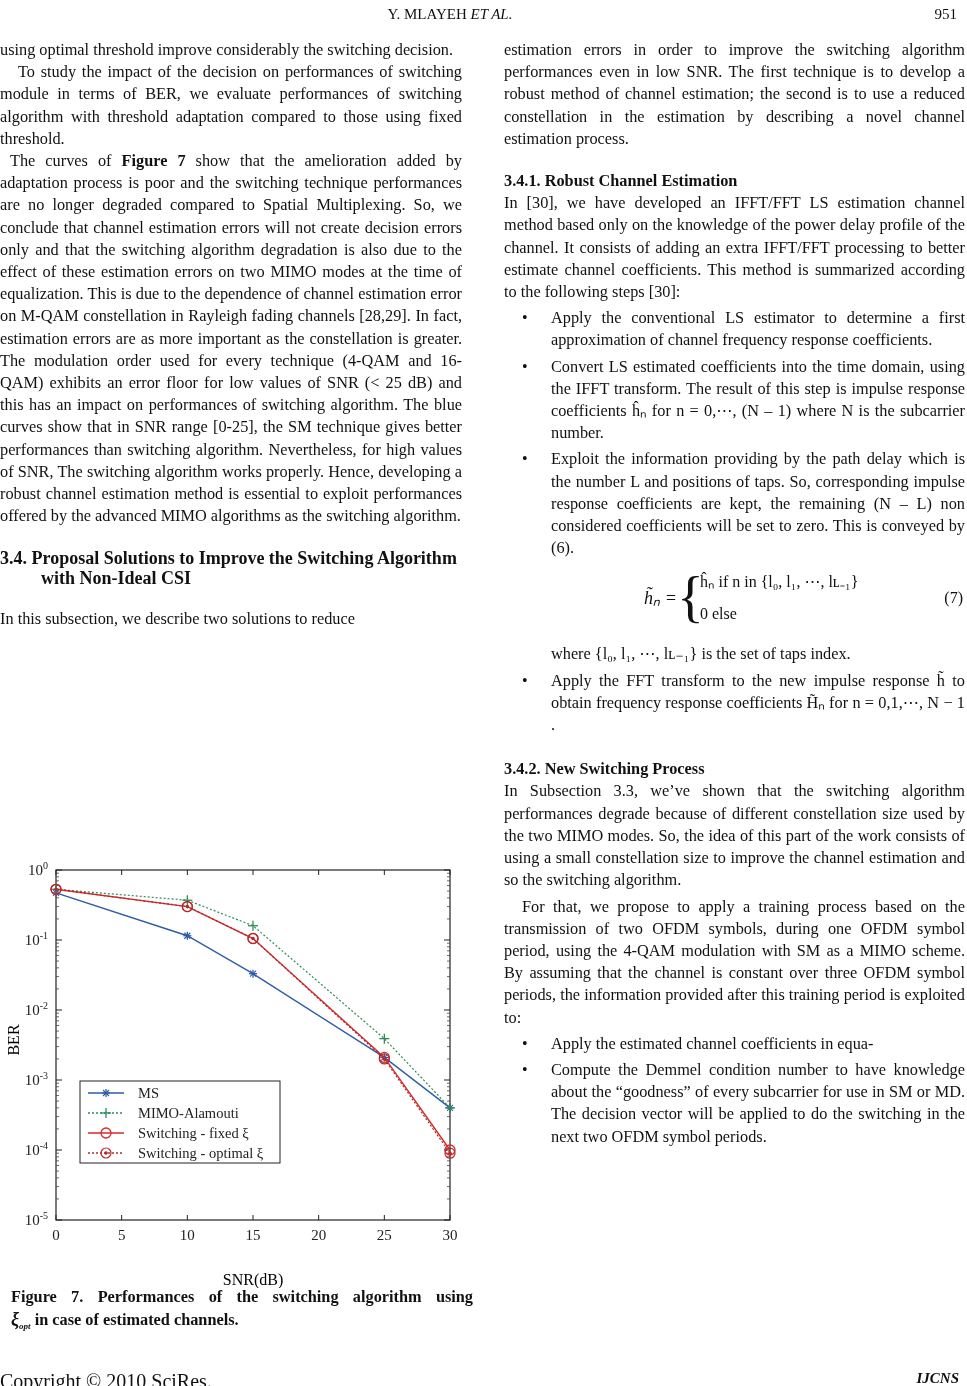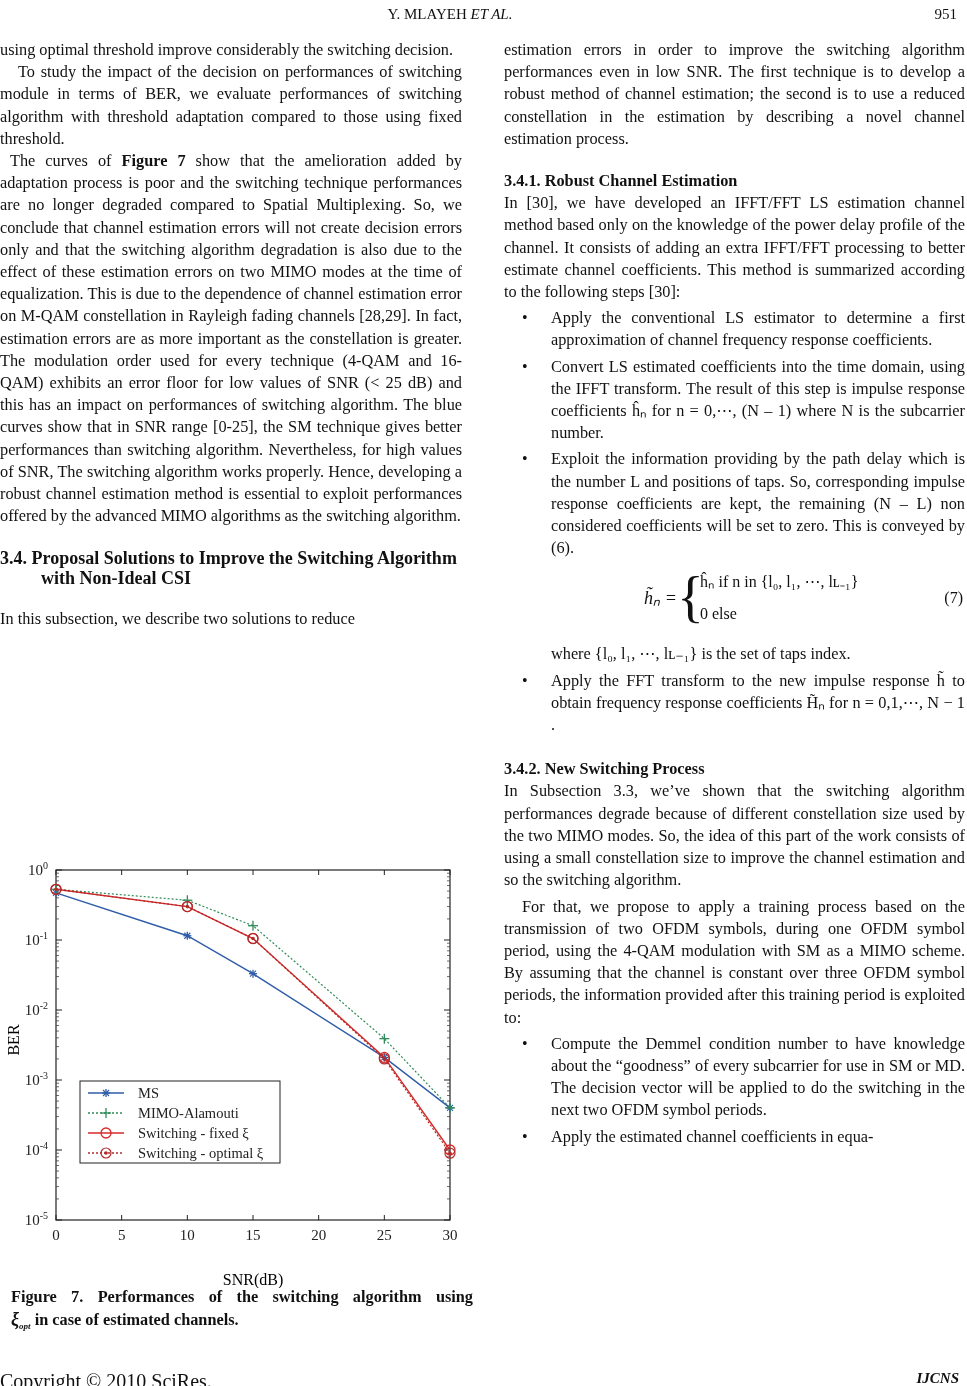--- a/index.html
+++ b/index.html
@@ -327,19 +327,19 @@
     <span class="eq-num">(7)</span>
   </div>
   <p style="padding-left:47px">where  {l₀, l₁, ⋯, lʟ₋₁}   is the set of taps index.</p>
   <ul class="bul">
     <li>Apply the FFT transform to the new impulse response  h̃  to obtain frequency response coefficients  H̃ₙ  for  n = 0,1,⋯, N − 1 .</li>
   </ul>
   <div class="subsec" style="margin-top:22px">3.4.2. New Switching Process</div>
   <p>In Subsection 3.3, we’ve shown that the switching algorithm performances degrade because of different constellation size used by the two MIMO modes. So, the idea of this part of the work consists of using a small constellation size to improve the channel estimation and so the switching algorithm.</p>
   <p class="indent" style="margin-top:4px">For that, we propose to apply a training process based on the transmission of two OFDM symbols, during one OFDM symbol period, using the 4-QAM modulation with SM as a MIMO scheme. By assuming that the channel is constant over three OFDM symbol periods, the information provided after this training period is exploited to:</p>
   <ul class="bul">
+    <li>Apply the estimated channel coefficients in equa-</li>
     <li>Compute the Demmel condition number to have knowledge about the “goodness” of every subcarrier for use in SM or MD. The decision vector will be applied to do the switching in the next two OFDM symbol periods.</li>
-    <li>Apply the estimated channel coefficients in equa-</li>
   </ul>
 </div>
 
 <div class="footer-l">Copyright © 2010 SciRes.</div>
 <div class="footer-r">IJCNS</div>
 
 </body></html>

